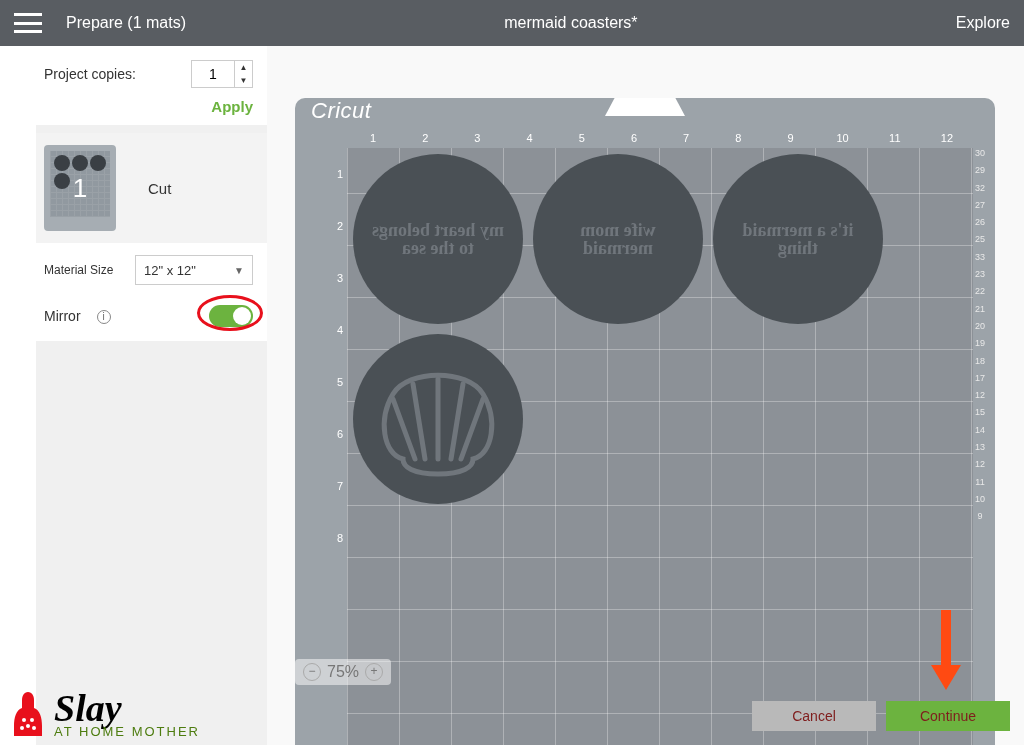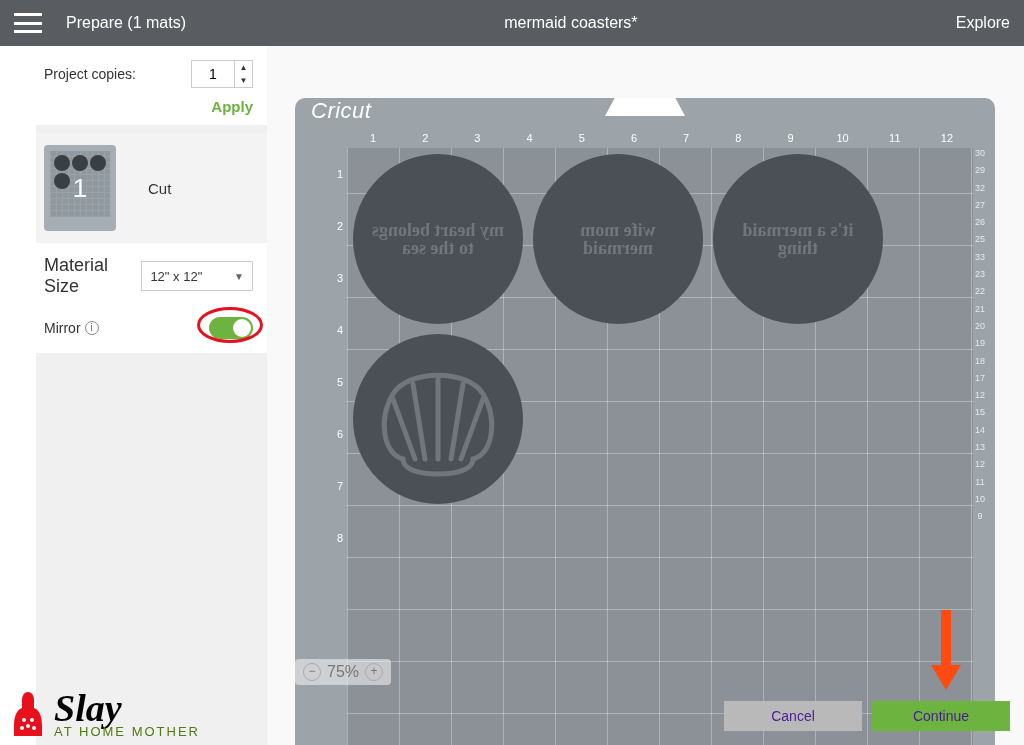--- a/index.html
+++ b/index.html
@@ -26,26 +26,26 @@
   .divider { height: 8px; background: #f0f0f0; width: 100%; }
 
   .mat-row { display: flex; align-items: center; padding: 12px 14px 12px 8px; background: #f3f3f3; }
   .mat-thumb { width: 72px; height: 86px; background: #a6adb3; border-radius: 4px; position: relative; margin-right: 32px; overflow:hidden; }
   .mat-thumb .grid { position:absolute; inset:6px 6px 14px 6px; background: repeating-linear-gradient(0deg,#9aa1a7 0,#9aa1a7 1px, transparent 1px, transparent 6px), repeating-linear-gradient(90deg,#9aa1a7 0,#9aa1a7 1px, transparent 1px, transparent 6px); background-color:#9199a0; }
   .mat-thumb .c { position:absolute; width:16px; height:16px; background:#3a3f44; border-radius:50%; }
   .mat-thumb .n { position:absolute; left:0; right:0; top:28px; text-align:center; color:#fff; font-size:26px; }
   .mat-label { font-size: 15px; }
 
   .matset-row { display: flex; align-items: center; justify-content: space-between; padding: 12px 14px 12px 8px; }
-  .matset-row label { font-size: 18px; }
+  .matset-row label { font-size: 12px; }
   .select-box { width: 118px; height: 30px; border: 1px solid #ccc; background:#fff; display: flex; align-items: center; justify-content: space-between; padding: 0 8px; font-size: 13px; cursor: pointer; }
   .select-box .caret { font-size: 10px; color:#666; }
 
   .mirror-row { display: flex; align-items: center; justify-content: space-between; padding: 8px 14px 14px 8px; position: relative; }
-  .mirror-row label { display: flex; align-items: center; gap: 4px; }
+  .mirror-row label { display: flex; align-items: flex-end; gap: 16px; }
   .info-ic { width:14px; height:14px; border:1px solid #888; border-radius:50%; font-size:10px; line-height:12px; text-align:center; color:#666; }
   .toggle { width: 44px; height: 22px; background: #6cb33f; border-radius: 11px; position: relative; cursor: pointer; }
   .toggle .knob { position:absolute; width:18px; height:18px; background:#fff; border-radius:50%; top:2px; right:2px; }
   .circle-anno { position:absolute; right:4px; top:-2px; width: 66px; height: 36px; border: 3px solid #e8101c; border-radius: 50%; pointer-events:none; }
 
   .sidebar-rest { flex:1; background:#f0f0f0; }
 
   .canvas-area { flex:1; position: relative; background:#f9f9f9; }
   .mat { position:absolute; left:28px; top:52px; width:700px; height:720px; background:#9ca3a9; border-radius:10px; overflow:hidden; }
   .mat-header { height:32px; display:flex; padding:0 16px 2px 16px; }
@@ -63,21 +63,21 @@
                       repeating-linear-gradient(90deg, rgba(255,255,255,0.3) 0, rgba(255,255,255,0.3) 1px, transparent 1px, transparent 52px);
   }
   .coaster { position:absolute; width:170px; height:170px; background:#4a5055; border-radius:50%; }
   .shell { position:absolute; left:50%; top:50%; transform:translate(-50%,-50%); }
   .script { position:absolute; inset:14px; display:flex; align-items:center; justify-content:center; color:#70767c; font-family: cursive; font-size:18px; line-height:1; text-align:center; font-weight:bold; transform: scaleX(-1); overflow:hidden; }
 
   .zoom { position:absolute; left:28px; bottom:60px; display:flex; align-items:center; gap:6px; color:#777; background:rgba(255,255,255,0.5); padding:4px 8px; border-radius:4px; }
   .zoom .btn { width:18px; height:18px; border:1px solid #aaa; border-radius:50%; text-align:center; line-height:15px; font-size:12px; cursor:pointer; }
 
   .footer-btns { position:absolute; right:14px; bottom:14px; display:flex; gap:10px; }
-  .btn-f { width:138px; height:30px; border:none; color:#4c1d95; font-size:14px; cursor:pointer; }
+  .btn-f { width:124px; height:30px; border:none; color:#7f1d1d; font-size:14px; cursor:pointer; }
   .btn-cancel { background:#b9b9b9; }
   .btn-continue { background:#6cb33f; }
 
   .arrow-anno { position:absolute; right:58px; bottom:50px; pointer-events:none; }
 
   .watermark { position:absolute; left:8px; bottom:6px; display:flex; align-items:center; gap:6px; pointer-events:none; }
   .apron { color:#e8101c; }
   .watermark .t1 { font-family: cursive; font-size:38px; font-weight:bold; font-style:italic; color:#000; }
   .watermark .t2 { font-size:13px; letter-spacing:2px; color:#4d7c0f; margin-top:-6px; }
 </style>

